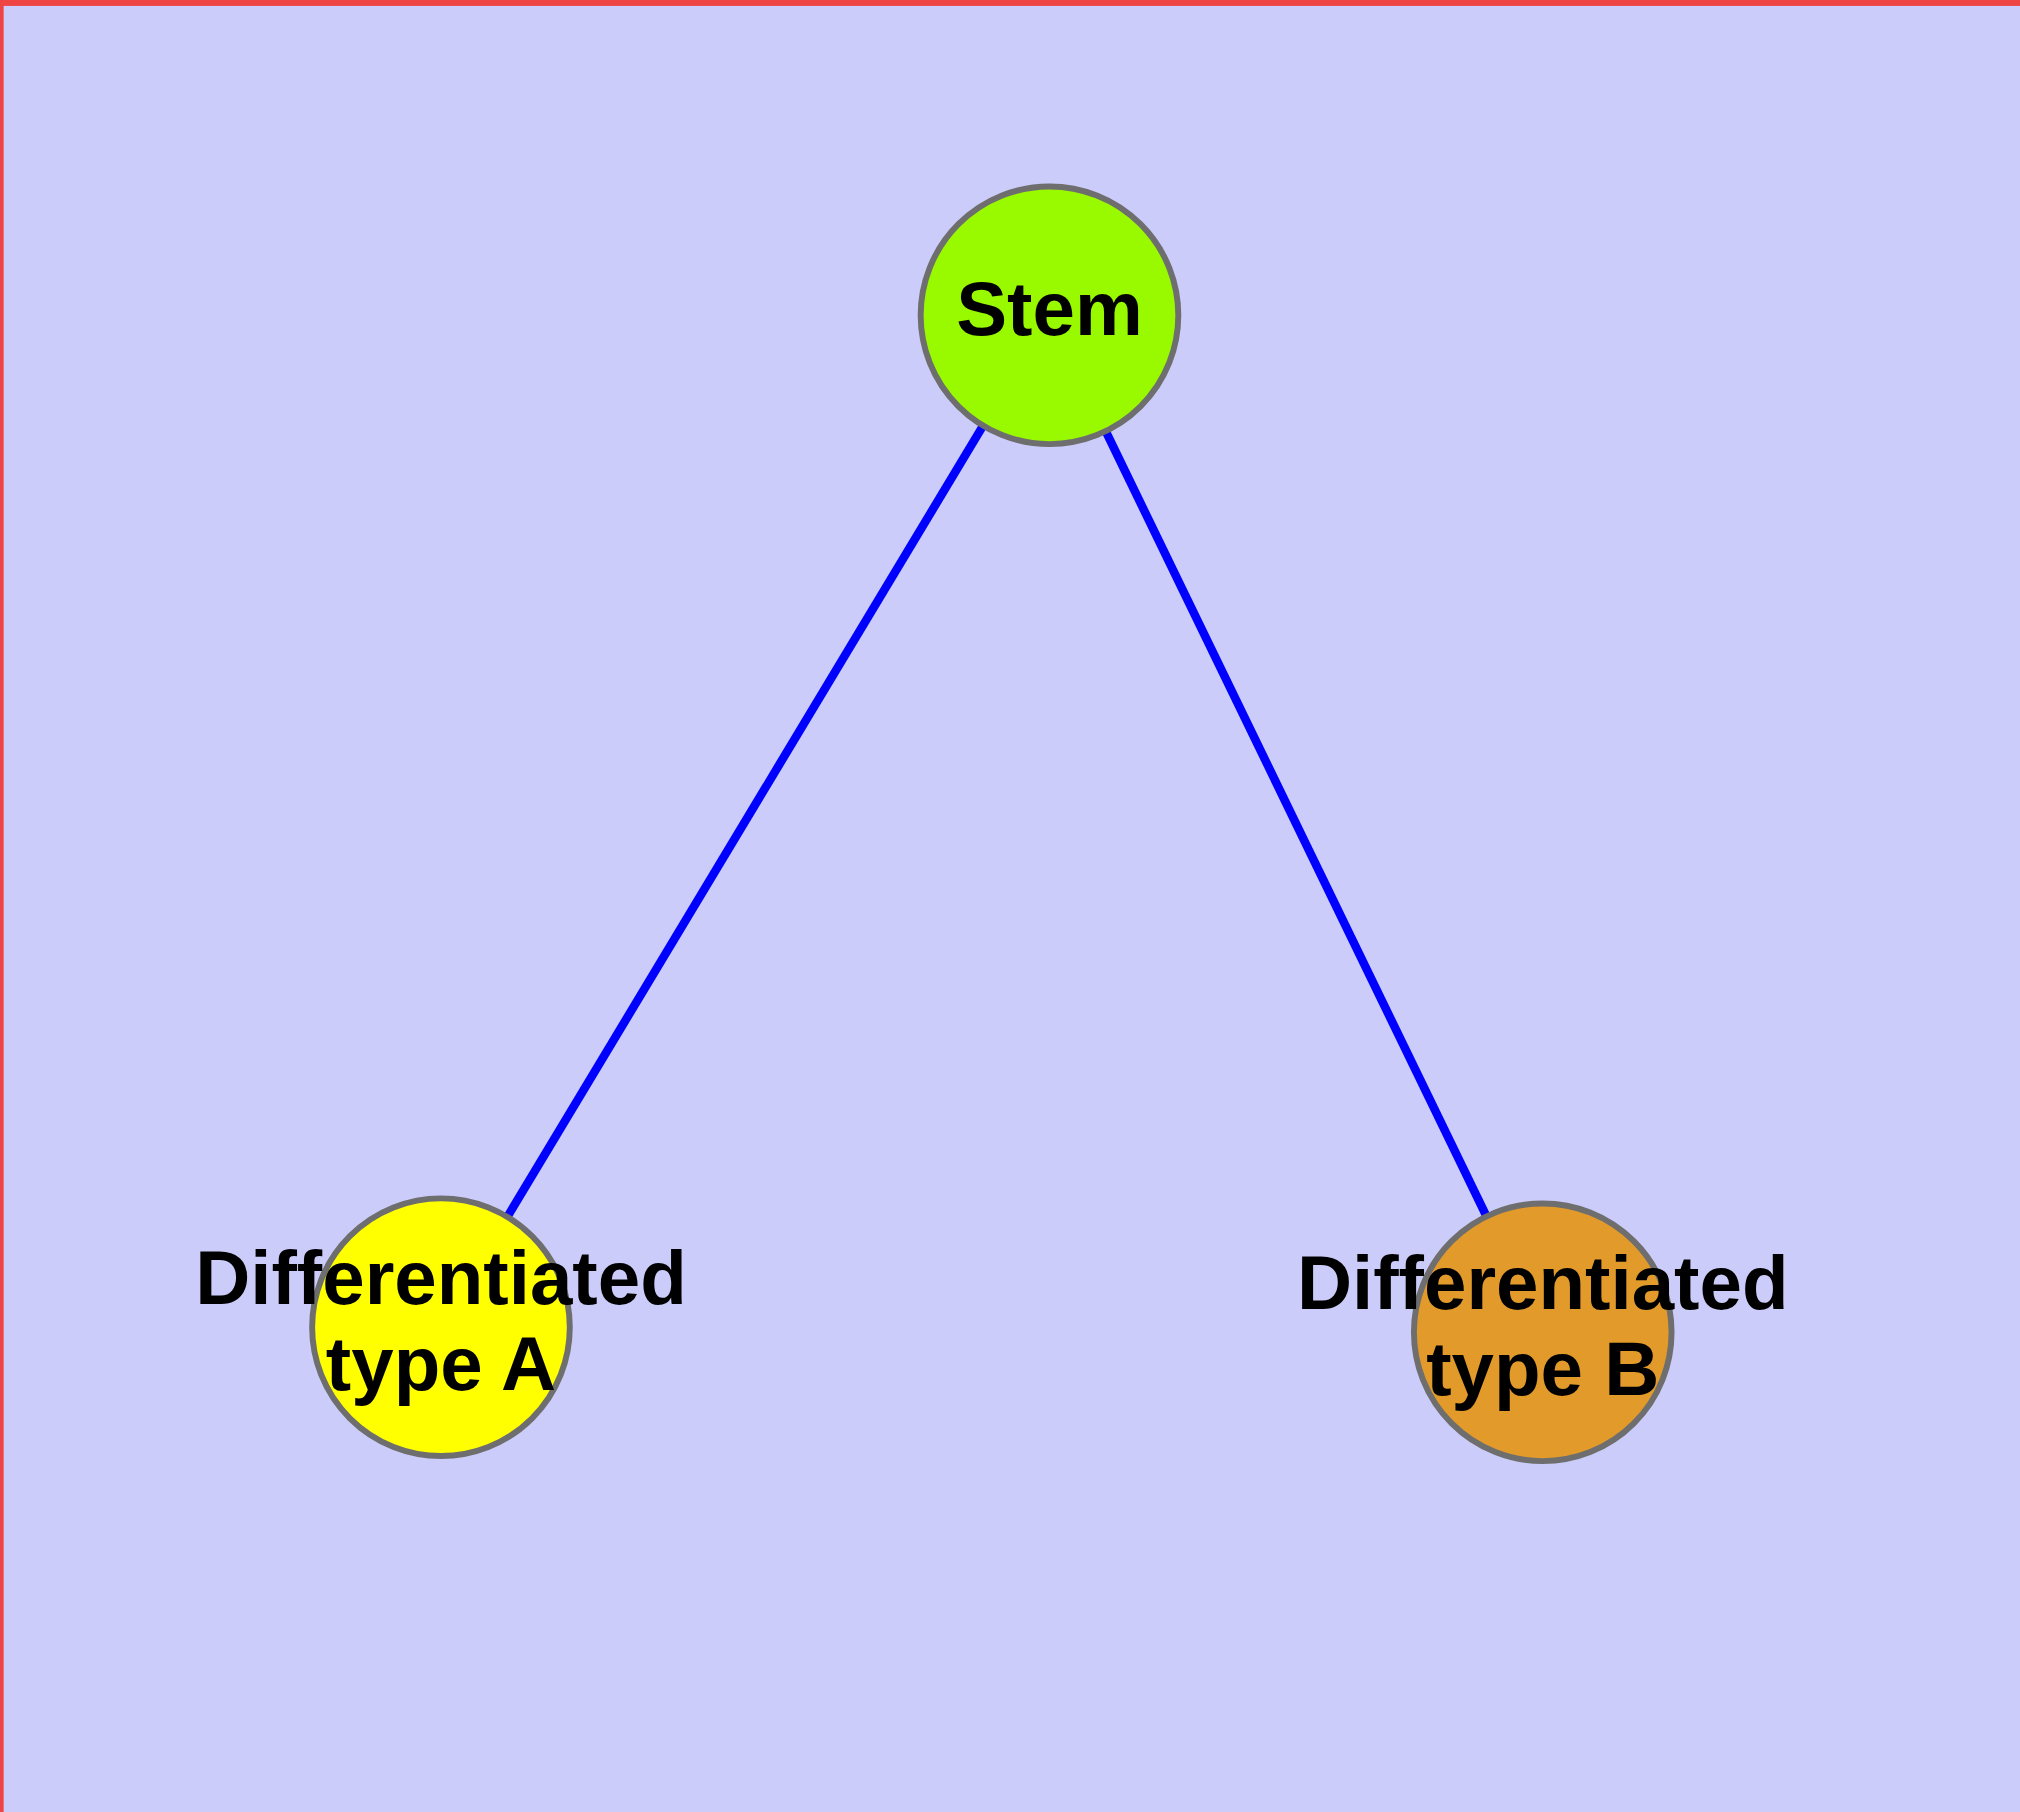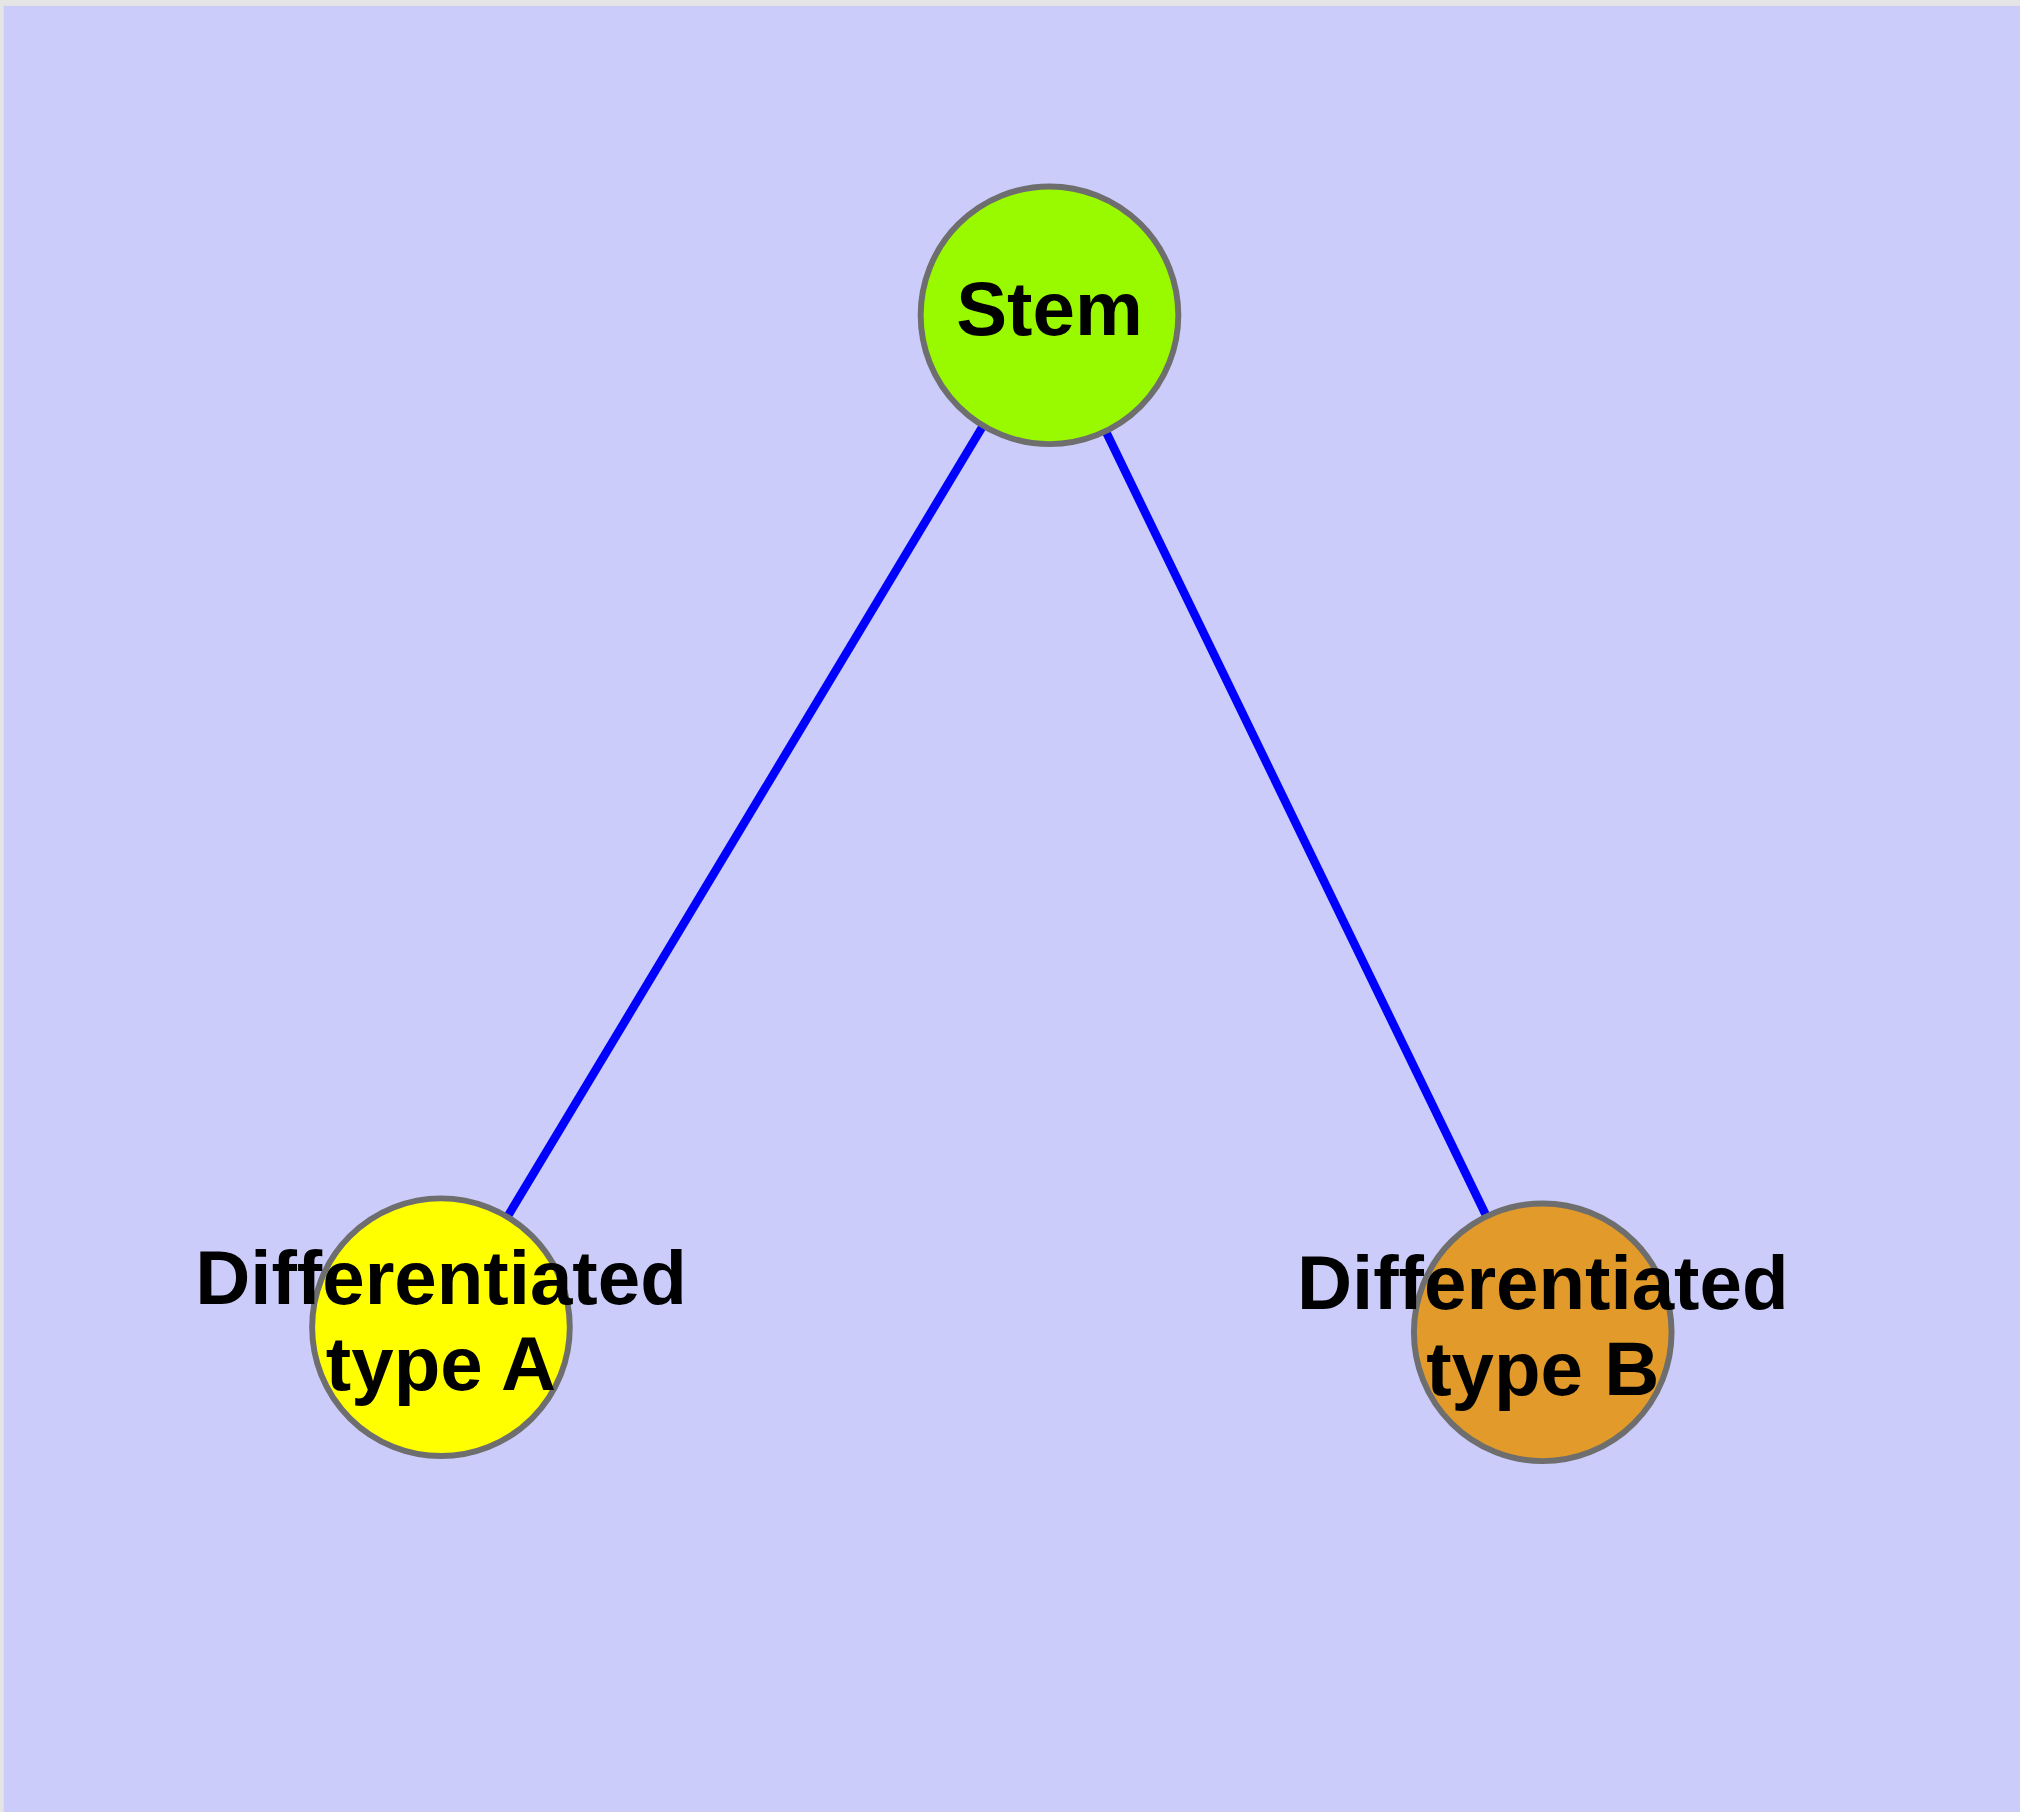--- a/index.html
+++ b/index.html
@@ -12,21 +12,21 @@
     height: 1812px;
     overflow: hidden;
     font-family: "Liberation Sans", sans-serif;
   }
   #graph-canvas {
     position: absolute;
     left: 0;
     top: 0;
     width: 2021px;
     height: 1812px;
-    background: #e5e5e5;
+    background: #ef4444;
   }
   #graph-svg {
     display: block;
     width: 2021px;
     height: 1812px;
   }
   .node-circle {
     stroke-width: 7;
   }
   .edge-line {

